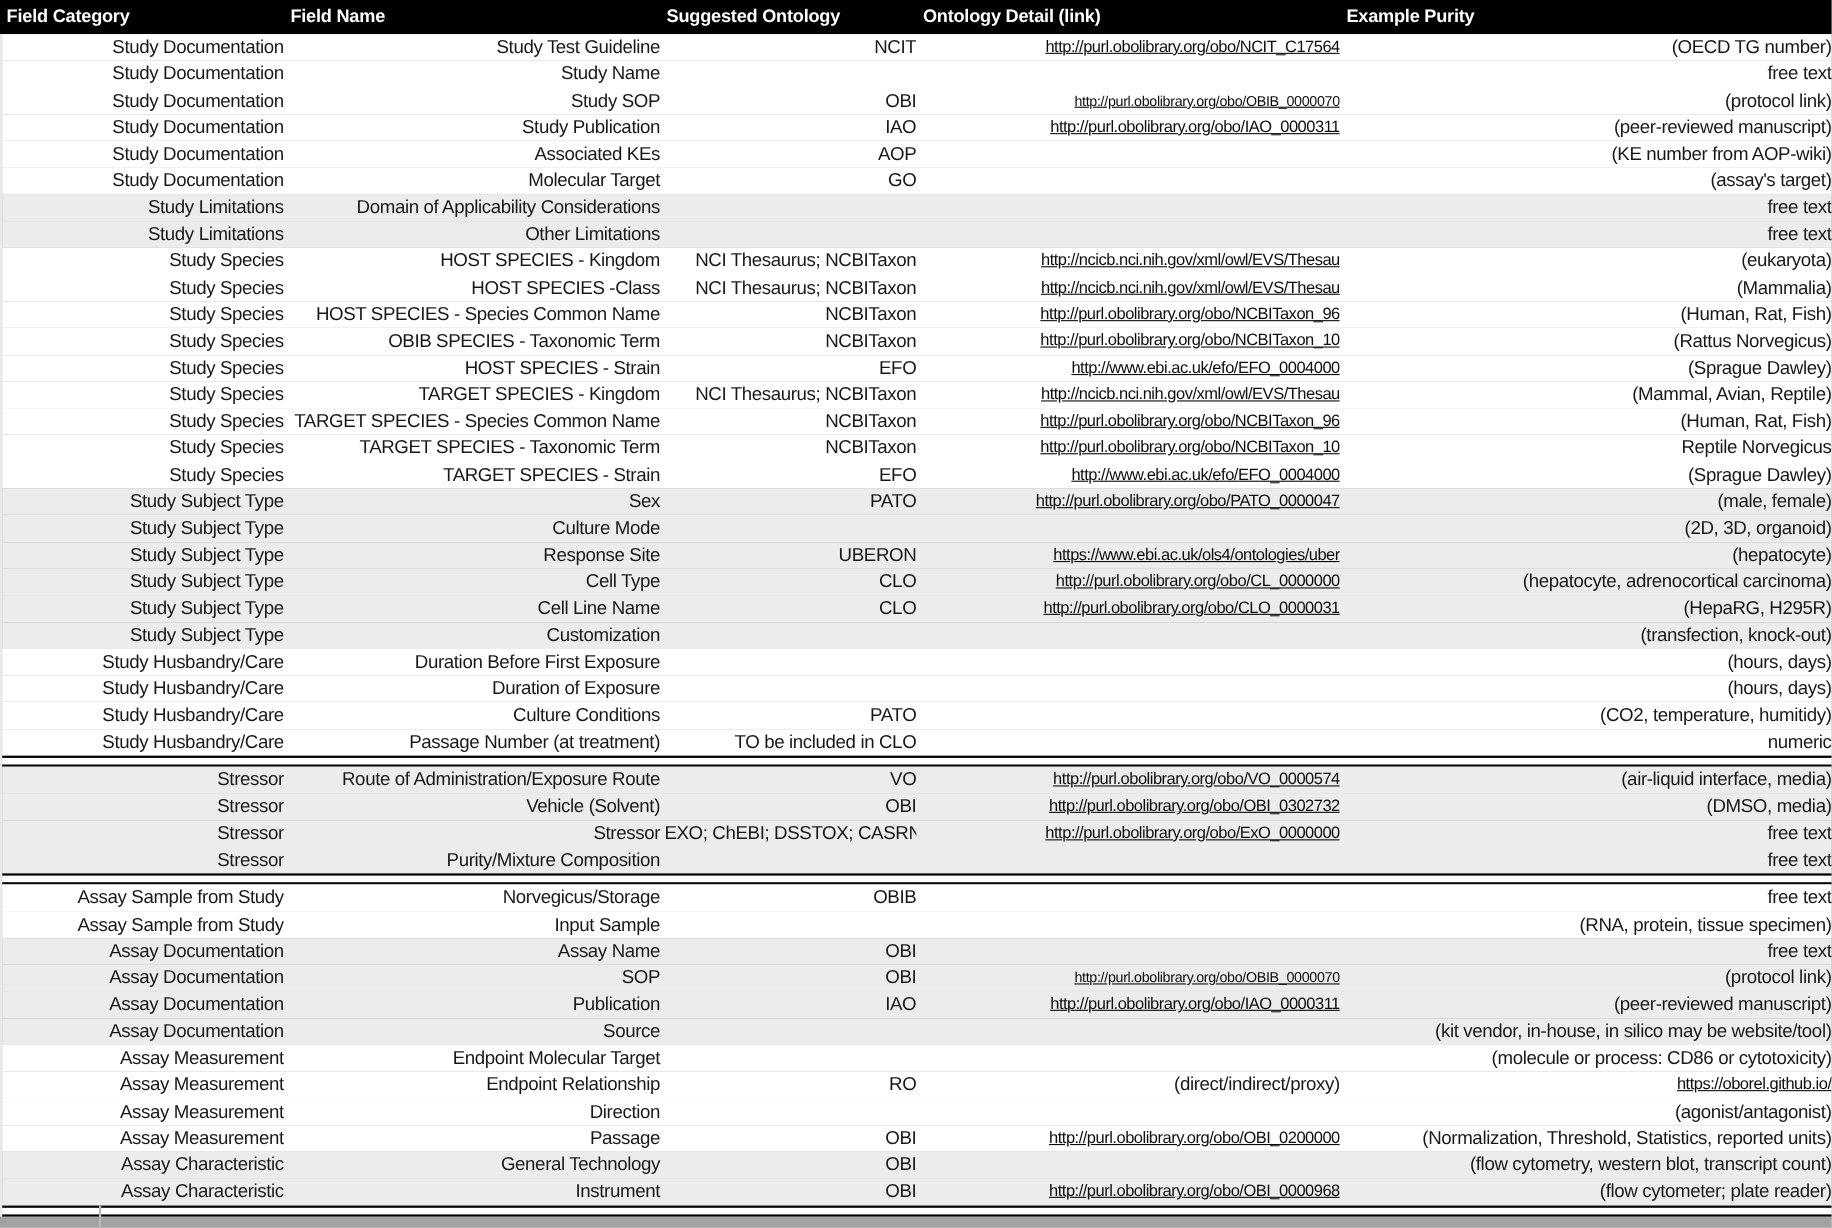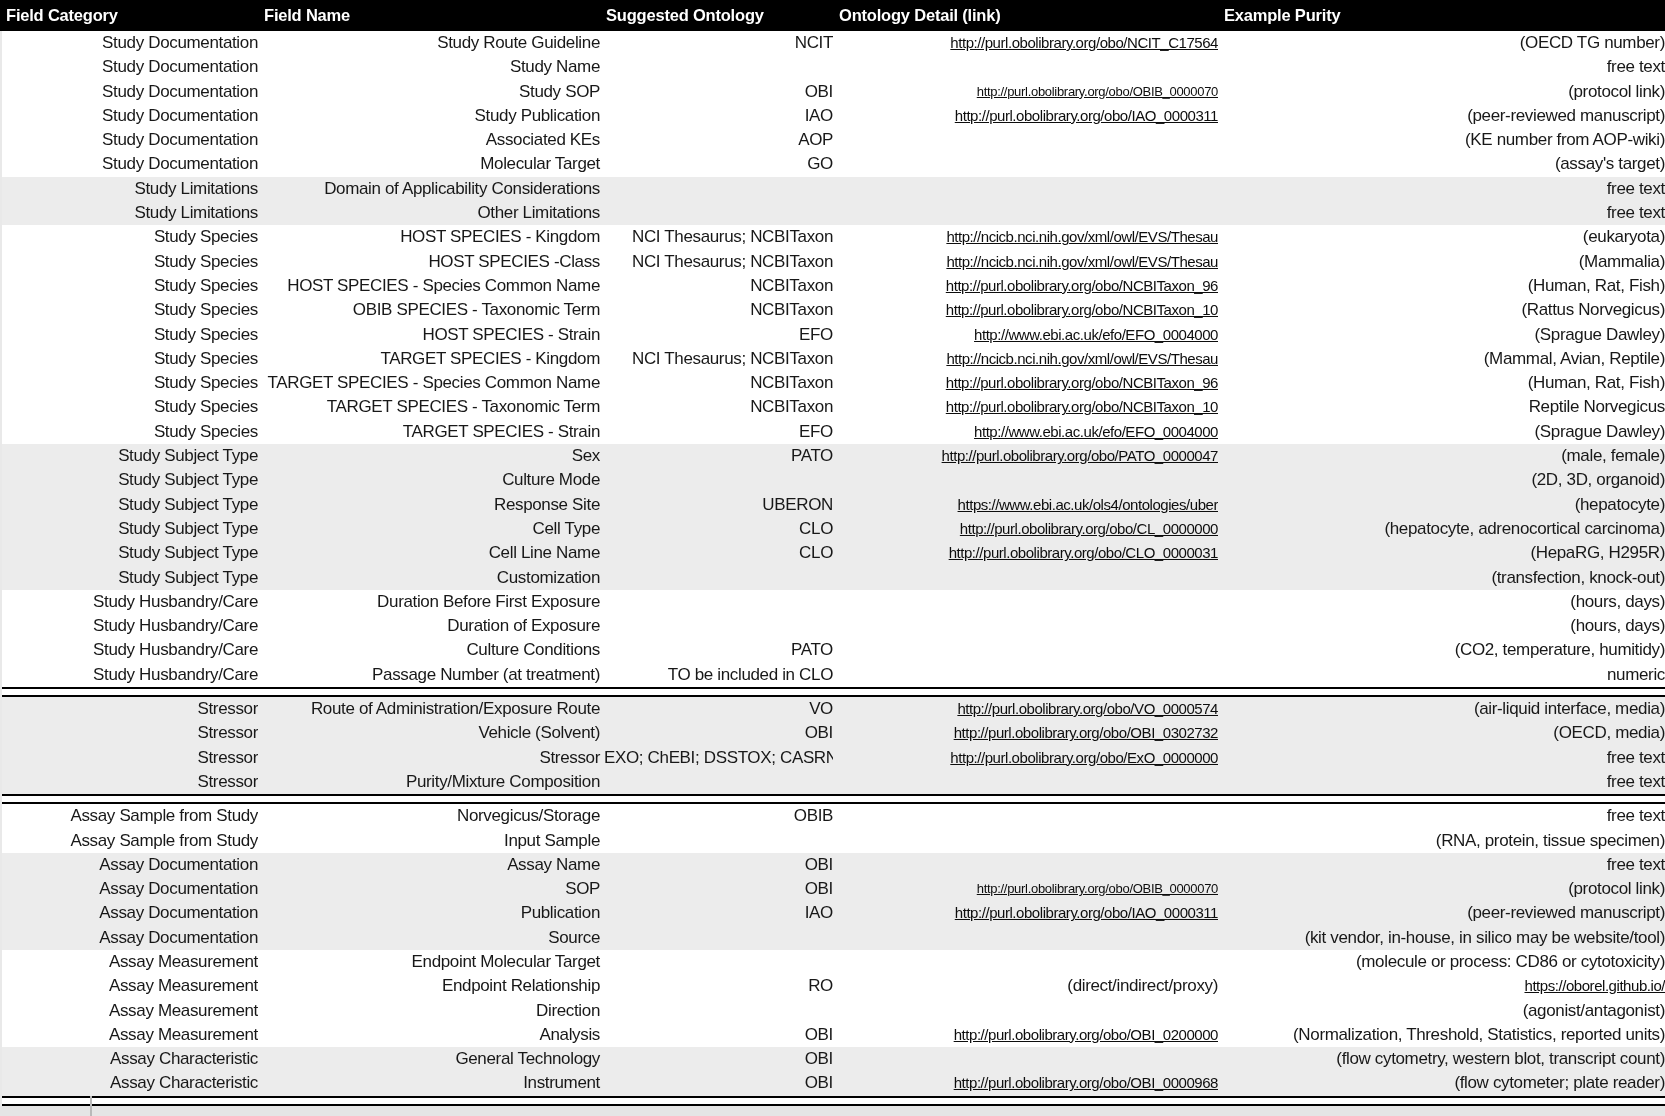--- a/index.html
+++ b/index.html
@@ -1,21 +1,21 @@
 <!DOCTYPE html>
 <html><head>
 <meta charset="utf-8">
 <style>
   html,body{margin:0;padding:0;}
   body{
     width:1665px;height:1116px;overflow:hidden;background:#ffffff;
     font-family:"Liberation Sans",sans-serif;
     -webkit-font-smoothing:antialiased;
   }
-  .sheet{position:relative;width:1665px;height:1116px;background:#e5e5e5;}
+  .sheet{position:relative;width:1665px;height:1116px;background:#a3a3a3;}
   .hdr{
     display:grid;grid-template-columns:258px 342px 233px 385px 447px;
     height:31px;background:#000;color:#fff;align-items:center;
   }
   .hdr .hcell{
     font-size:16.5px;font-weight:bold;letter-spacing:-0.2px;
     white-space:nowrap;overflow:hidden;padding-left:6px;
   }
   .rows{border-left:2px solid #e9e9e9;text-align:right;}
   .row{
@@ -51,21 +51,21 @@
     <div class="hcell">Field Category</div>
     <div class="hcell">Field Name</div>
     <div class="hcell">Suggested Ontology</div>
     <div class="hcell">Ontology Detail (link)</div>
     <div class="hcell">Example Purity</div>
   </div>
 
   <div class="rows">
       <div class="row">
         <div class="cell c-cat">Study Documentation</div>
-        <div class="cell c-name">Study Route Guideline</div>
+        <div class="cell c-name">Study Test Guideline</div>
         <div class="cell c-ont">NCIT</div>
         <div class="cell c-link">
           <div class="link">http://purl.obolibrary.org/obo/NCIT_C17564</div>
         </div>
         <div class="cell c-ex">(OECD TG number)</div>
       </div>
       <div class="row">
         <div class="cell c-cat">Study Documentation</div>
         <div class="cell c-name">Study Name</div>
         <div class="cell c-ont"></div>
@@ -287,21 +287,21 @@
         </div>
         <div class="cell c-ex">(air-liquid interface, media)</div>
       </div>
       <div class="row shaded">
         <div class="cell c-cat">Stressor</div>
         <div class="cell c-name">Vehicle (Solvent)</div>
         <div class="cell c-ont">OBI</div>
         <div class="cell c-link">
           <div class="link">http://purl.obolibrary.org/obo/OBI_0302732</div>
         </div>
-        <div class="cell c-ex">(OECD, media)</div>
+        <div class="cell c-ex">(DMSO, media)</div>
       </div>
       <div class="row shaded">
         <div class="cell c-cat">Stressor</div>
         <div class="cell c-name">Stressor</div>
         <div class="cell c-ont">EXO; ChEBI; DSSTOX; CASRN</div>
         <div class="cell c-link">
           <div class="link">http://purl.obolibrary.org/obo/ExO_0000000</div>
         </div>
         <div class="cell c-ex">free text</div>
       </div>
@@ -377,21 +377,21 @@
       </div>
       <div class="row">
         <div class="cell c-cat">Assay Measurement</div>
         <div class="cell c-name">Direction</div>
         <div class="cell c-ont"></div>
         <div class="cell c-link"></div>
         <div class="cell c-ex">(agonist/antagonist)</div>
       </div>
       <div class="row">
         <div class="cell c-cat">Assay Measurement</div>
-        <div class="cell c-name">Analysis</div>
+        <div class="cell c-name">Passage</div>
         <div class="cell c-ont">OBI</div>
         <div class="cell c-link">
           <div class="link">http://purl.obolibrary.org/obo/OBI_0200000</div>
         </div>
         <div class="cell c-ex">(Normalization, Threshold, Statistics, reported units)</div>
       </div>
       <div class="row shaded">
         <div class="cell c-cat">Assay Characteristic</div>
         <div class="cell c-name">General Technology</div>
         <div class="cell c-ont">OBI</div>

